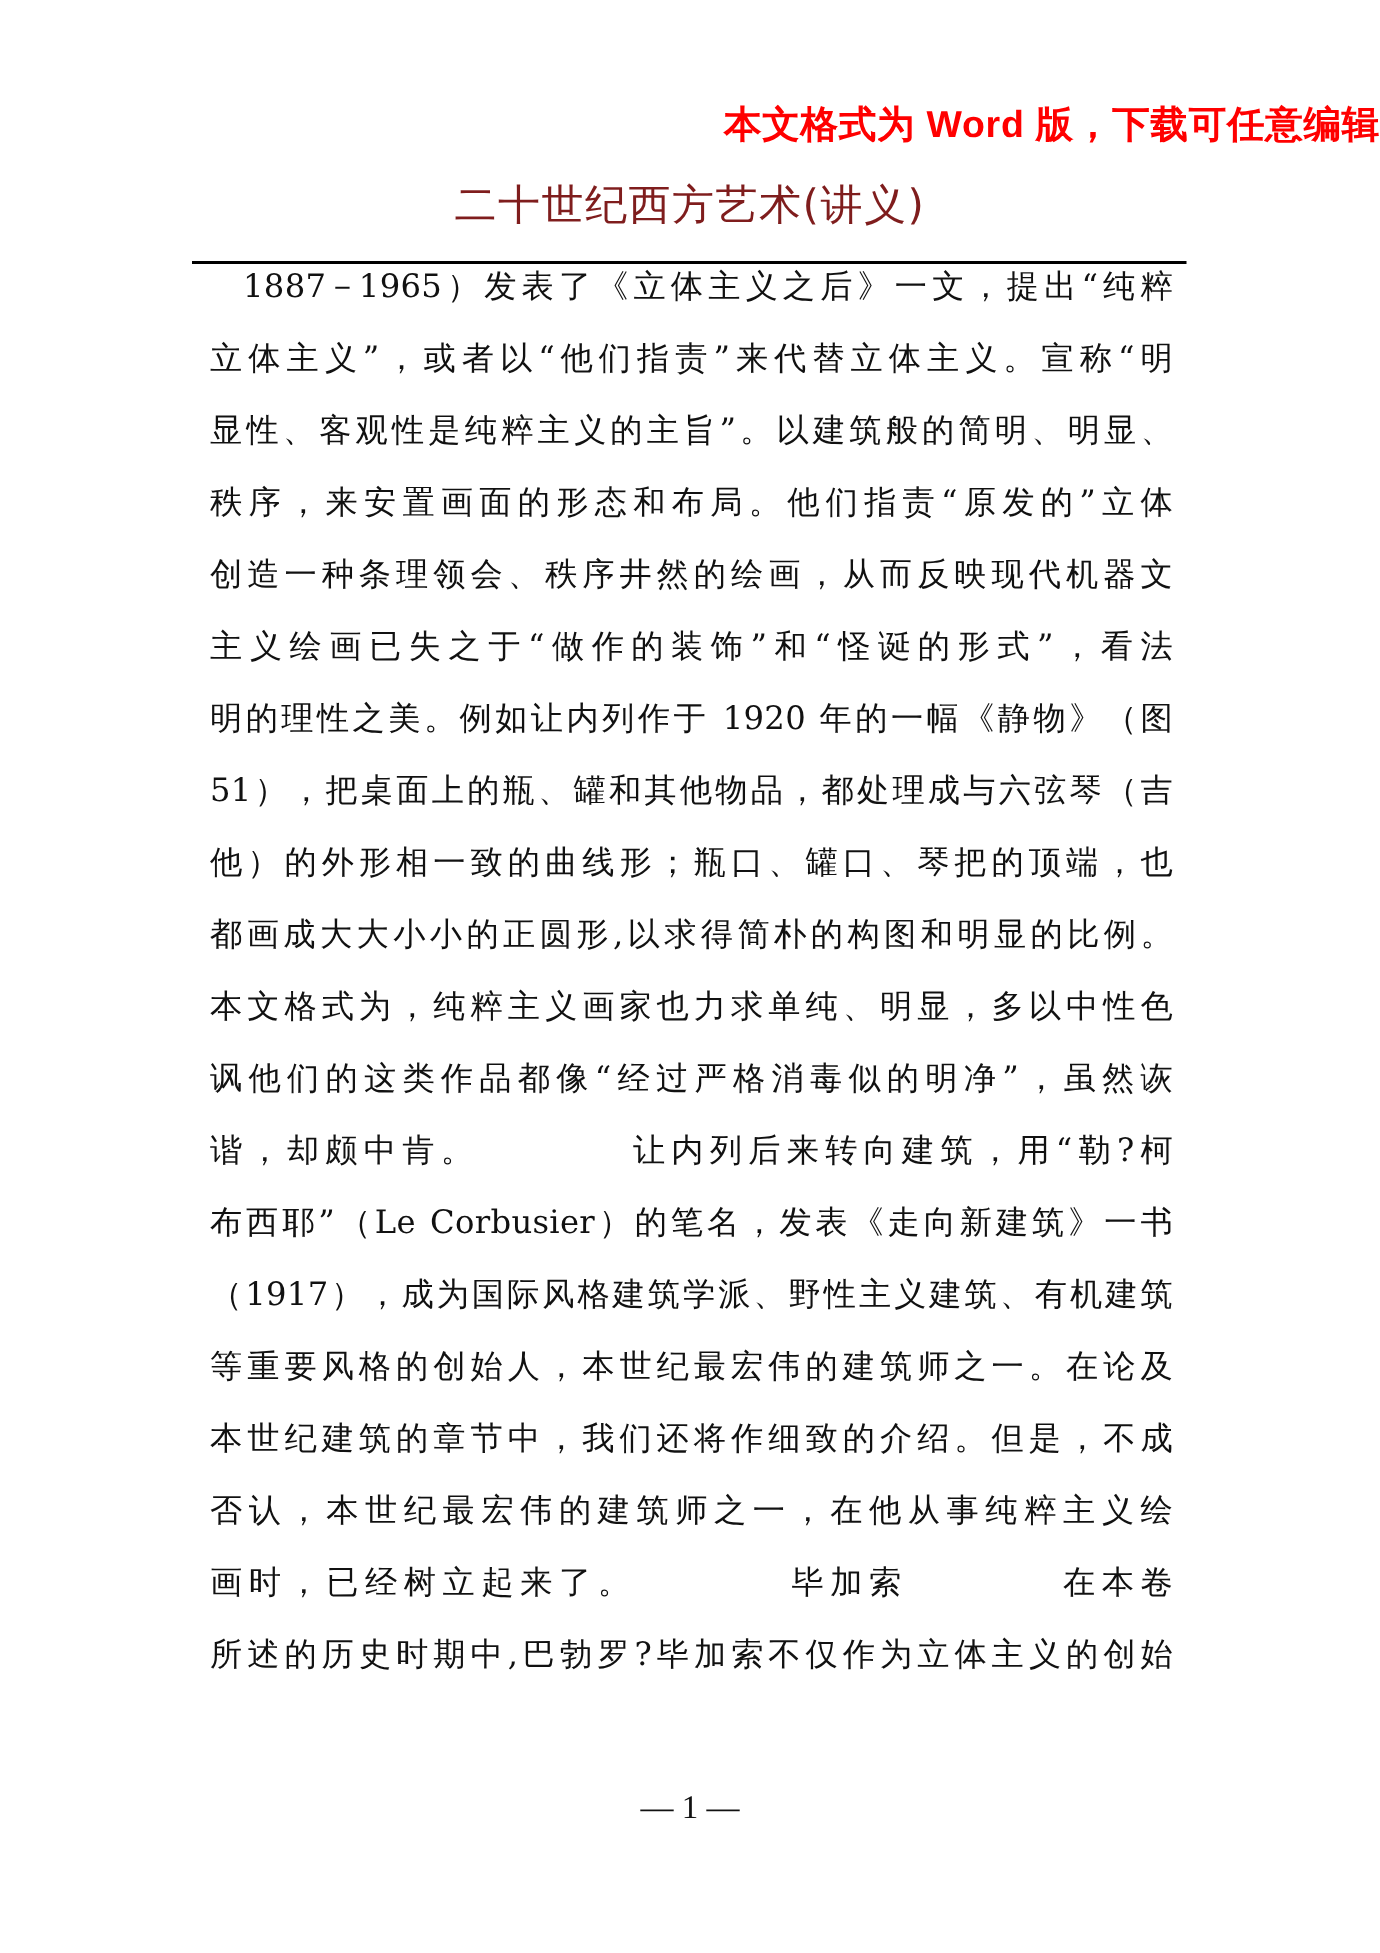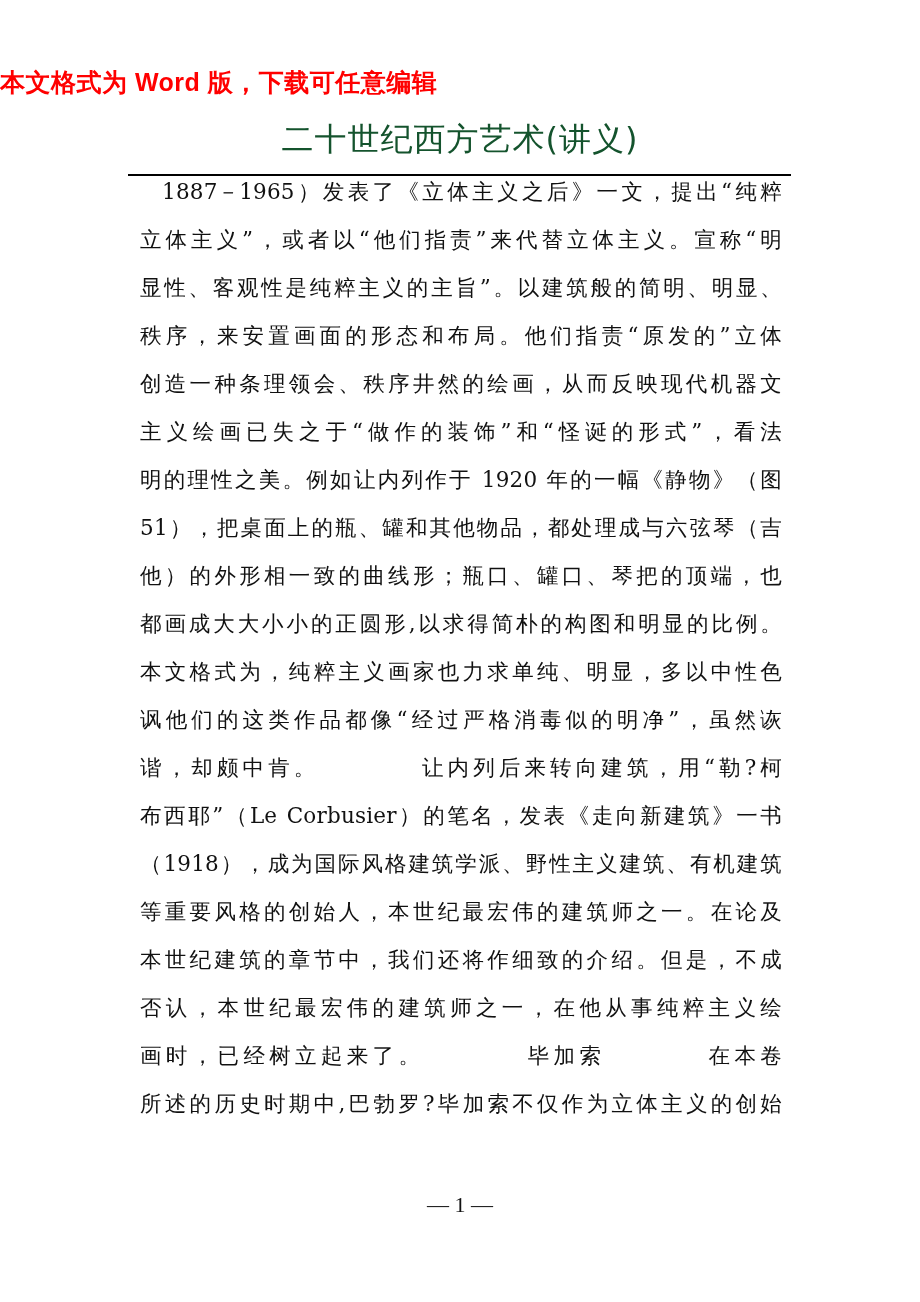--- a/index.html
+++ b/index.html
@@ -1,24 +1,24 @@
 <!DOCTYPE html>
 <html><head>
 <meta charset="utf-8">
 <style>
   html, body { margin: 0; padding: 0; background: #ffffff; }
   body { width: 920px; height: 1302px; position: relative; overflow: hidden; }
   .banner {
-    position: absolute; left: 0; top: 66px; width: 920px; text-align: left;
+    position: absolute; left: 0; top: 66px; width: 920px; text-align: right;
     font-family: "Liberation Sans", sans-serif; font-weight: bold;
     font-size: 25px; color: #ff0000; letter-spacing: 0.5px;
   }
   .title {
     position: absolute; left: 0; top: 118px; width: 920px; text-align: center;
-    font-family: "DejaVu Sans", sans-serif; font-size: 32px; color: #14532d;
+    font-family: "DejaVu Sans", sans-serif; font-size: 28px; color: #7f1d1d;
     letter-spacing: 1px;
   }
   .rule {
     position: absolute; left: 128px; top: 174px; width: 663px; height: 2px; background: #000;
   }
   .body {
     position: absolute; left: 140px; top: 168px; width: 642px;
     font-family: "DejaVu Serif", serif; font-size: 21.5px; color: #111;
   }
   .line {
@@ -46,21 +46,21 @@
   <div class="line">创造一种条理领会、秩序井然的绘画，从而反映现代机器文</div>
   <div class="line">主义绘画已失之于“做作的装饰”和“怪诞的形式”，看法</div>
   <div class="line">明的理性之美。例如让内列作于 1920 年的一幅《静物》（图</div>
   <div class="line">51），把桌面上的瓶、罐和其他物品，都处理成与六弦琴（吉</div>
   <div class="line">他）的外形相一致的曲线形；瓶口、罐口、琴把的顶端，也</div>
   <div class="line">都画成大大小小的正圆形,以求得简朴的构图和明显的比例。</div>
   <div class="line">本文格式为，纯粹主义画家也力求单纯、明显，多以中性色</div>
   <div class="line">讽他们的这类作品都像“经过严格消毒似的明净”，虽然诙</div>
   <div class="line">谐，却颇中肯。　　　　让内列后来转向建筑，用“勒?柯</div>
   <div class="line">布西耶”（Le Corbusier）的笔名，发表《走向新建筑》一书</div>
-  <div class="line">（1918），成为国际风格建筑学派、野性主义建筑、有机建筑</div>
+  <div class="line">（1917），成为国际风格建筑学派、野性主义建筑、有机建筑</div>
   <div class="line">等重要风格的创始人，本世纪最宏伟的建筑师之一。在论及</div>
   <div class="line">本世纪建筑的章节中，我们还将作细致的介绍。但是，不成</div>
   <div class="line">否认，本世纪最宏伟的建筑师之一，在他从事纯粹主义绘</div>
   <div class="line">画时，已经树立起来了。　　　　毕加索　　　　在本卷</div>
   <div class="line">所述的历史时期中,巴勃罗?毕加索不仅作为立体主义的创始</div>
 </div>
 
 <div class="footer">— 1 —</div>
 
 </body></html>

